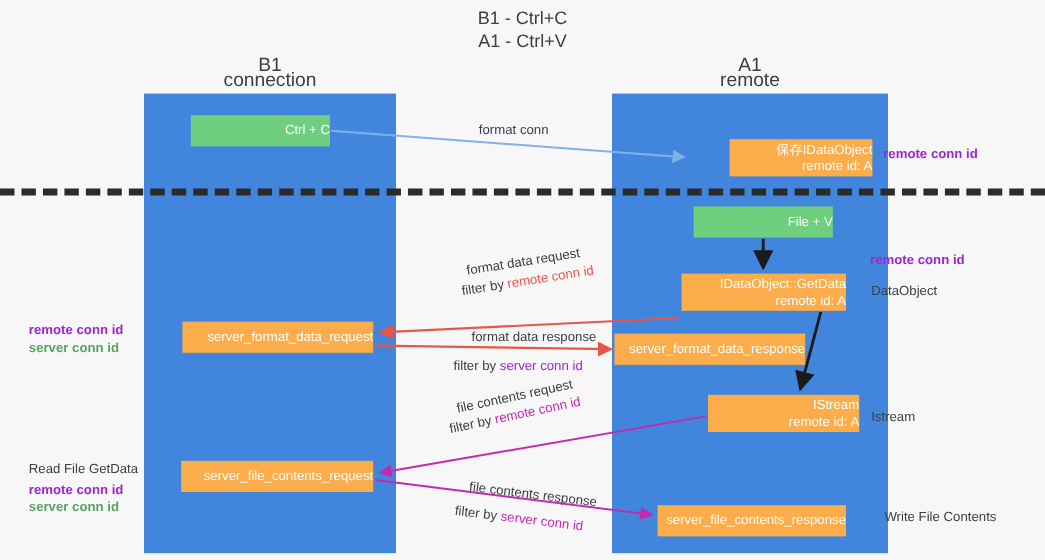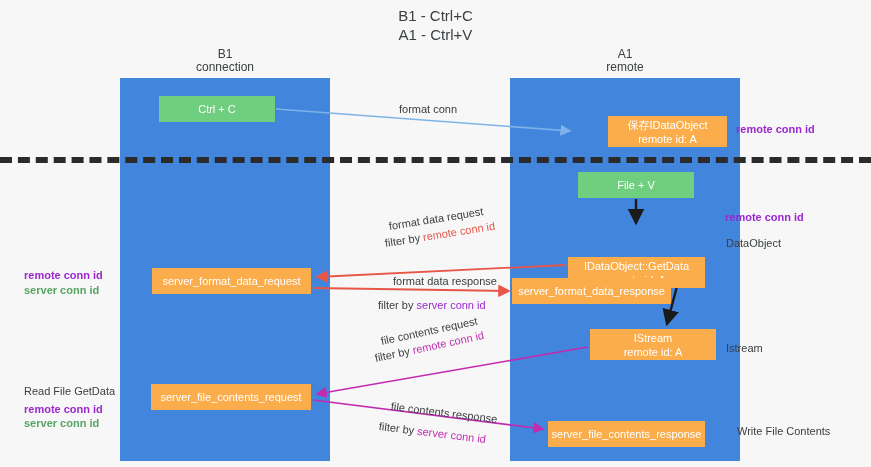--- a/index.html
+++ b/index.html
@@ -14,51 +14,51 @@
   
   .title{
     position:absolute;left:0;top:6px;width:871px;
     text-align:center;color:#3c4043;font-size:15px;line-height:19px;
     white-space:pre-line;
   }
 
   
   .colhead{
     position:absolute;text-align:center;color:#3c4043;
-    font-size:12px;line-height:13px;white-space:pre-line;
+    font-size:16px;line-height:13px;white-space:pre-line;
   }
   #colhead-b1{left:120px;top:48px;width:210px;}
   #colhead-a1{left:510px;top:48px;width:230px;}
 
   
   .lane{position:absolute;background:#4285dd;}
   #lane-b1{left:120px;top:78px;width:210px;height:383px;}
   #lane-a1{left:510px;top:78px;width:230px;height:383px;}
 
   
   #divider{
     position:absolute;left:0;top:157px;width:871px;height:0;
     border-top:6px dashed #2b2b2b;
   }
 
   
   .node{
     position:absolute;display:flex;flex-direction:column;
-    align-items:center;justify-content:center;
+    align-items:flex-end;justify-content:center;
     color:#ffffff;font-size:11px;line-height:14px;text-align:center;
     box-sizing:border-box;
   }
   .node .l2{font-size:11px;}
   .green{background:#6fcf7f;}
   .orange{background:#fbad4b;}
 
   #n-ctrlc{left:159px;top:96px;width:116px;height:26px;}
   #n-idataobject{left:576px;top:116px;width:119px;height:31px;margin-left:32px;}
   #n-ctrlv{left:578px;top:172px;width:116px;height:26px;}
-  #n-getdata{left:568px;top:228px;width:137px;height:31px;margin-top:29px;}
+  #n-getdata{left:568px;top:228px;width:137px;height:31px;}
   #n-sfdreq{left:152px;top:268px;width:159px;height:26px;}
   #n-sfdresp{left:512px;top:278px;width:159px;height:26px;}
   #n-istream{left:590px;top:329px;width:126px;height:31px;}
   #n-sfcreq{left:151px;top:384px;width:160px;height:26px;}
   #n-sfcresp{left:548px;top:421px;width:157px;height:26px;}
 
   
   .lbl{position:absolute;color:#3c4043;font-size:11px;line-height:15px;white-space:nowrap;}
   .lbl.bold{font-weight:bold;}
   .purple{color:#9b28cf;}

